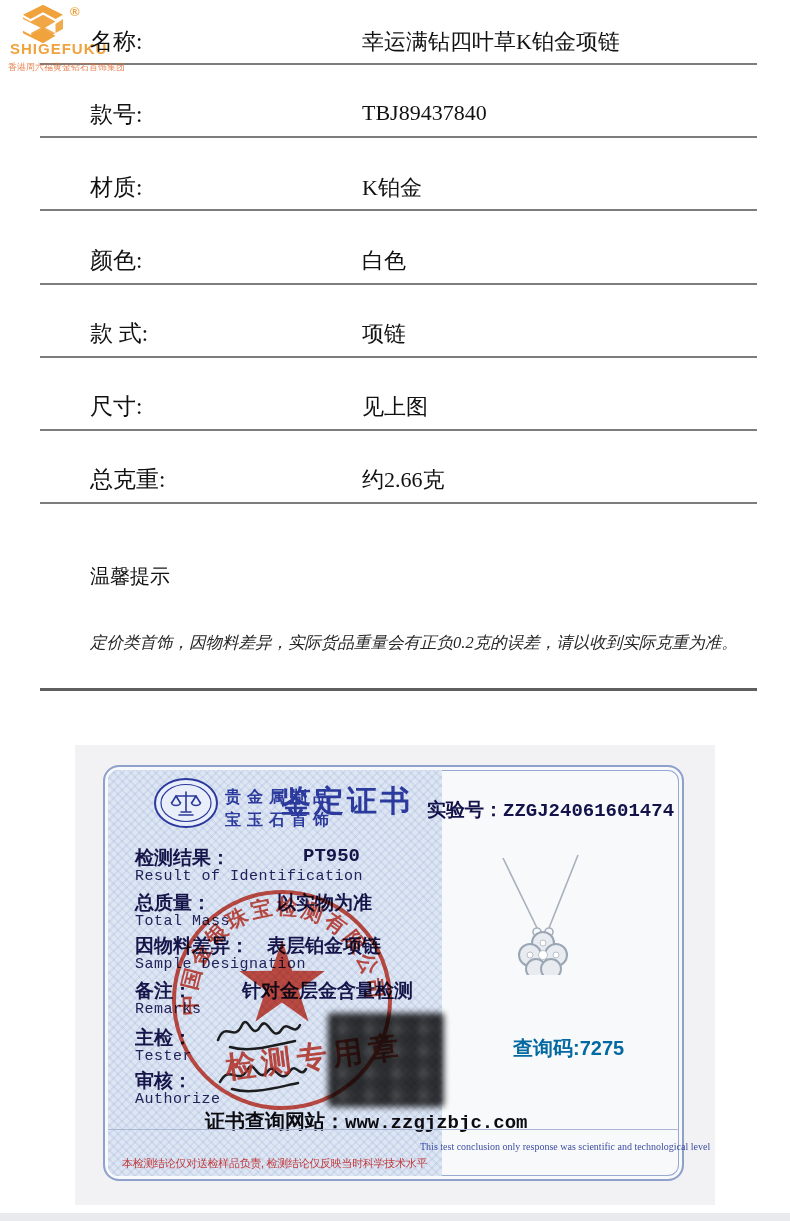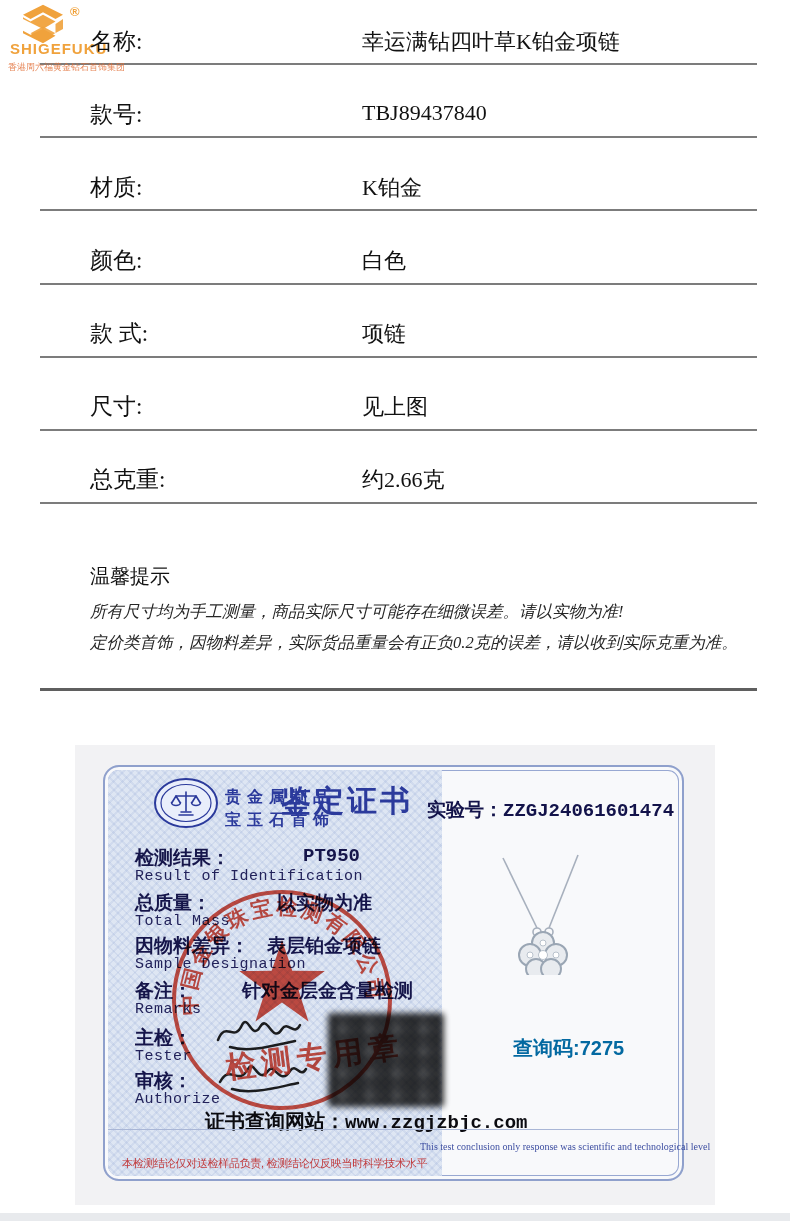--- a/index.html
+++ b/index.html
@@ -109,21 +109,21 @@
     <div class="row-line" style="top:429px"></div>
 
     <span class="spec-label" style="top:464px">总克重:</span>
     <span class="spec-value" style="top:465px">约2.66克</span>
     <div class="row-line" style="top:502px"></div>
   </div>
 
   <div>
     <div class="tips-title">温馨提示</div>
     <div class="tips-body">
-      <span>所有尺寸均为手工测量，商品实际尺寸可能存在细微误差。请以实物为准!</span><br>
+      <br>
       <span>定价类首饰，因物料差异，实际货品重量会有正负0.2克的误差，请以收到实际克重为准。</span>
     </div>
     <div class="thick-line"></div>
   </div>
 
   <div class="cert-photo">
     <div class="cert-card"></div>
     <div class="cert-left"></div>
 
     <svg style="position:absolute;left:78px;top:32px;" width="66" height="52" viewBox="0 0 66 52">

